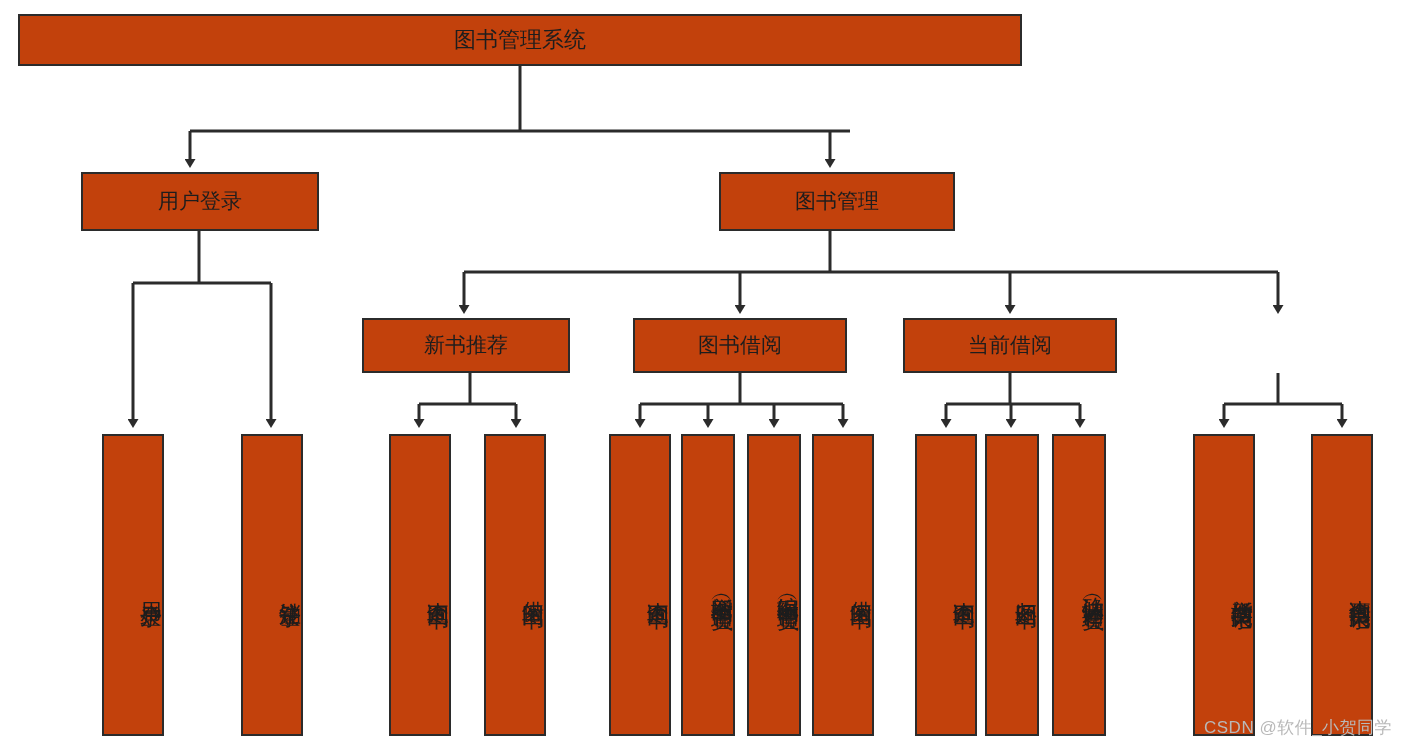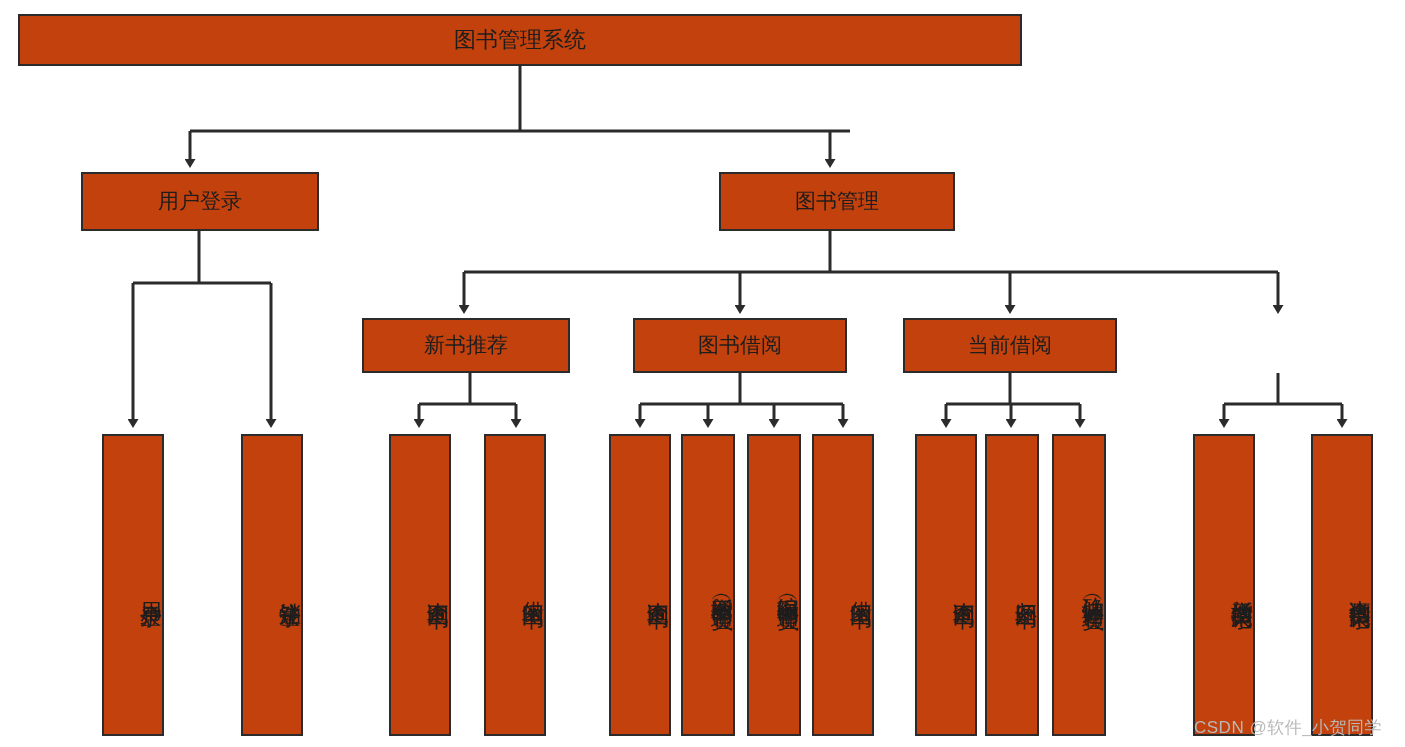--- a/index.html
+++ b/index.html
@@ -57,20 +57,21 @@
   }
   .node.v.tall {
     align-items: flex-start;
   }
   .watermark {
     position: absolute;
     font-size: 17px;
     color: #b9b9b9;
     white-space: nowrap;
     letter-spacing: 0.5px;
+    padding-left: 10px;
   }
 </style>
 </head>
 <body>
 
 <div id="canvas">
 
   <svg id="edges" viewBox="0 0 1405 747" xmlns="http://www.w3.org/2000/svg">
     <defs>
       <marker id="arrow" markerWidth="9" markerHeight="11" refX="1" refY="5.5" orient="auto" markerUnits="userSpaceOnUse">

